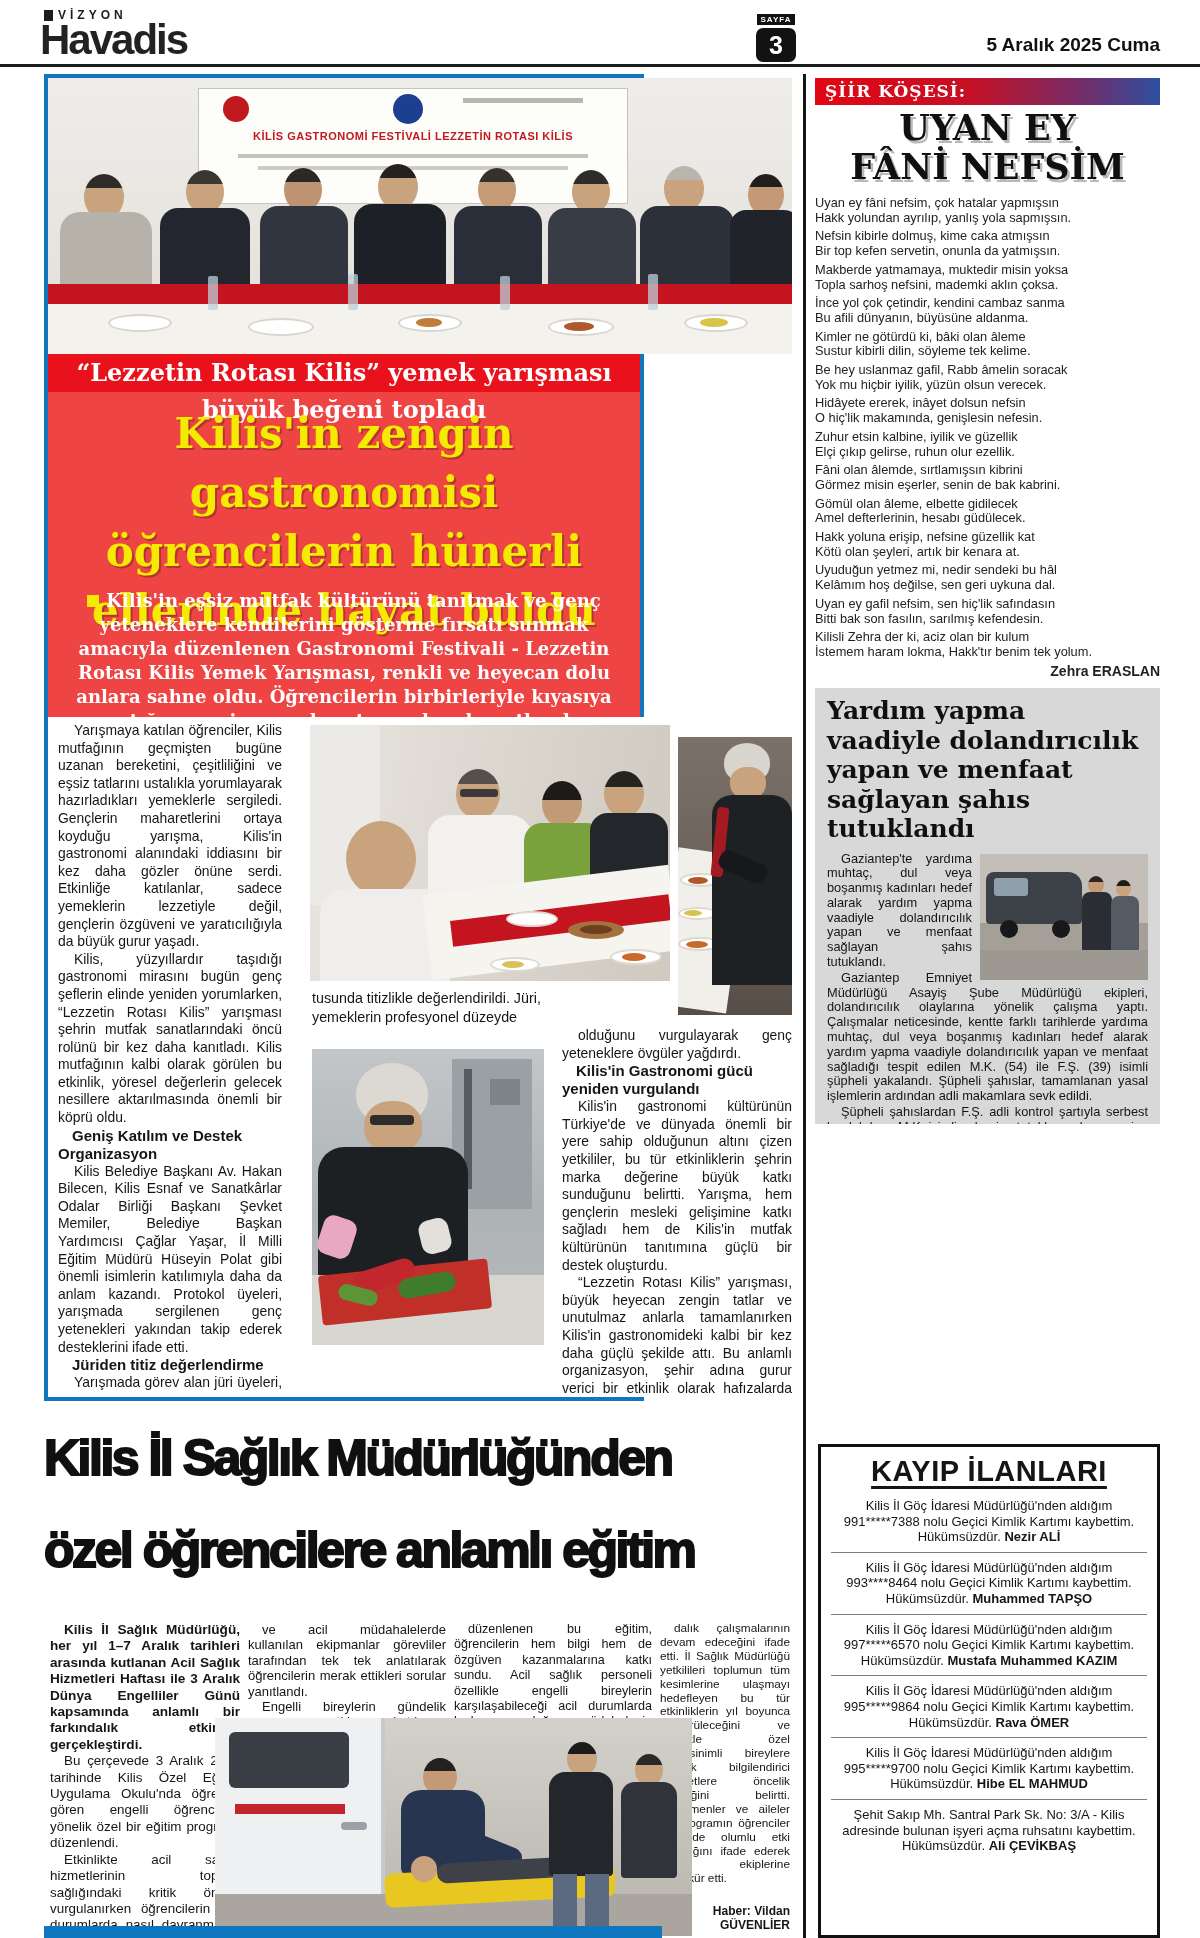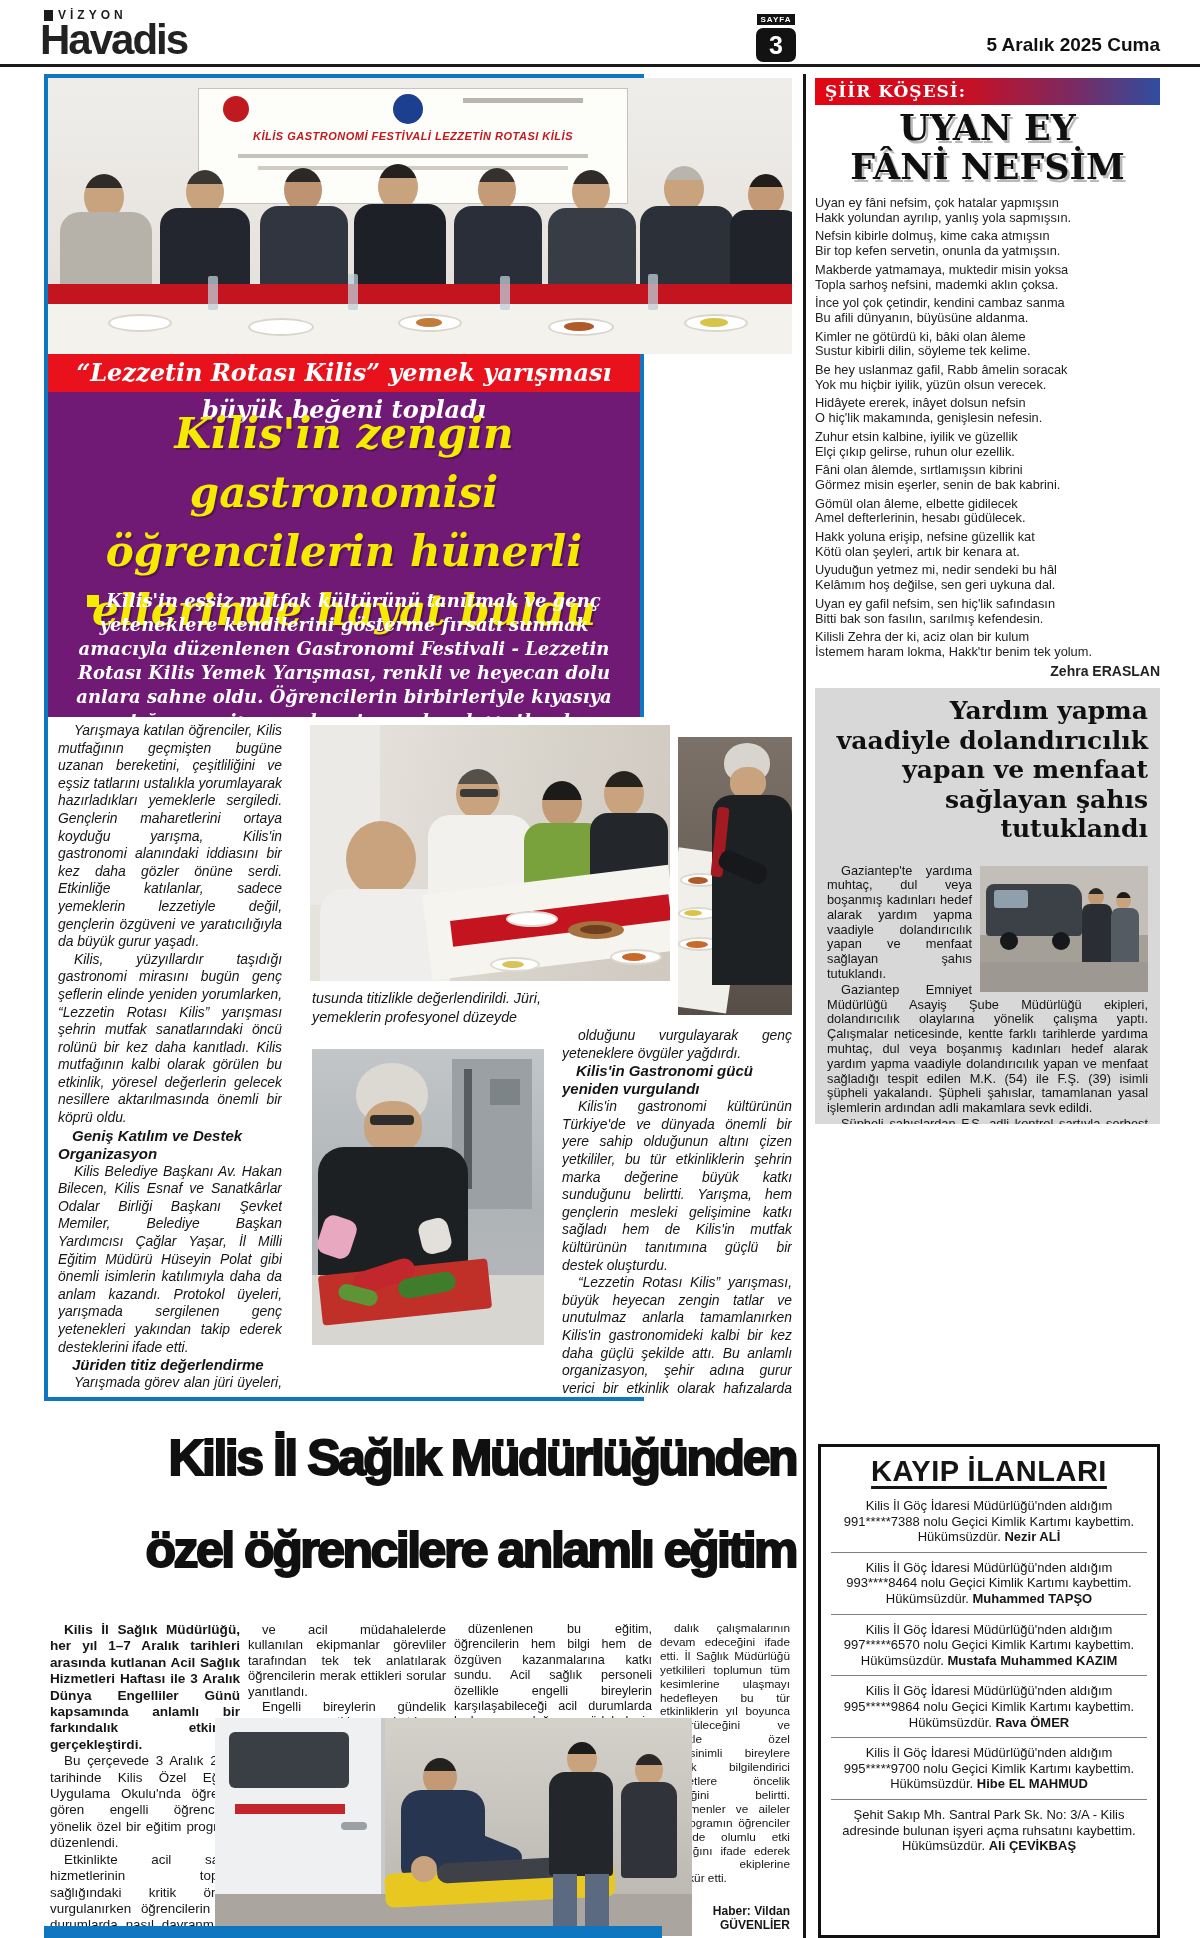--- a/index.html
+++ b/index.html
@@ -17,21 +17,21 @@
   .pagebox { position:absolute; left:712px; top:0; width:48px; text-align:center; }
   .sayfa { display:inline-block; background:#121212; color:#fff; font-size:8px; font-weight:bold;
            padding:1px 4px; letter-spacing:1px; }
   .pnum { width:40px; height:34px; margin:2px auto 0; background:#121212; color:#fff;
           font-size:25px; font-weight:bold; line-height:34px; border-radius:7px; }
   .mdate { position:absolute; right:0; top:26px; font-size:19px; font-weight:bold; color:#111; }
   .header-rule { left:0; top:64px; width:1200px; height:3px; background:#1b1b1b; }
 
   
   .main-box { left:44px; top:74px; width:600px; height:1327px;
-              background:#701a75; border:4px solid #0f76c0;font-style:italic; }
+              background:#ef4444; border:4px solid #0f76c0; }
   .m-photo { position:relative; width:744px; height:276px; overflow:hidden;
              background:linear-gradient(#efedea 0%, #e6e3de 70%, #dcd9d3 100%); }
   .kicker { height:38px; background:#e8111c; color:#fff; text-align:center;
             font-family:"DejaVu Serif", serif; font-weight:bold; font-size:24px; line-height:37px; }
   .headline { height:193px; padding-top:12px; text-align:center; color:#f5eb00;
               font-family:"DejaVu Serif", serif; font-weight:bold; font-size:42px; line-height:59px;
               text-shadow:2px 2px 0 rgba(0,0,0,.25); }
   .standfirst { height:132px; padding:4px 20px 8px; text-align:center; color:#fff;
                 font-family:"DejaVu Serif", serif; font-weight:bold; font-size:18px; line-height:24px; }
   .standfirst .bullet { display:inline-block; width:12px; height:12px; background:#f5eb00; margin-right:7px; }
@@ -47,21 +47,21 @@
   
   .ph { position:absolute; overflow:hidden; }
   .ph i { position:absolute; display:block; }
 
   .jury-photo   { left:262px; top:8px;  width:360px; height:256px; background:linear-gradient(100deg,#e9e6e0, #d8d3cb 60%, #cfc9c0); }
   .cutting-photo{ left:264px; top:332px; width:232px; height:296px; background:linear-gradient(#c2c6c8, #aeb3b6 55%, #b9babb); }
   .buffet-photo { left:630px; top:20px; width:114px; height:278px; background:linear-gradient(#7b7168, #655c54 70%, #554d46); }
 
   
   .health-box { left:44px; top:1408px; width:752px; height:530px; }
-  .big-head { text-align:right; font-weight:bold; font-size:50px; letter-spacing:-2.5px;
+  .big-head { text-align:left; font-weight:bold; font-size:50px; letter-spacing:-2.5px;
               line-height:92px; color:#101010; -webkit-text-stroke:2px #101010; margin-top:4px; }
   .b-cols { position:relative; margin-top:10px; height:330px; }
   .hcol { position:absolute; top:16px; font-size:13px; line-height:15.4px; text-align:justify; overflow:hidden; }
   .hcol p { text-indent:14px; }
   .hcol .lead { font-weight:bold; font-size:13.6px; line-height:16.4px; }
   .hcol1 { left:6px;   width:190px; height:312px; font-size:13.4px; line-height:16.4px; }
   .hcol2 { left:204px; width:198px; height:100px; }
   .hcol3 { left:410px; width:198px; height:100px; font-size:12.6px; }
   .hcol4 { left:616px; width:130px; height:276px; font-size:11.8px; line-height:13.9px; }
   .h-byline { position:absolute; left:616px; top:298px; width:130px; text-align:right;
@@ -78,22 +78,22 @@
                  background:linear-gradient(90deg,#e30613 0%, #c51025 45%, #7a2a63 75%, #2f4ea0 100%); }
   .poem-title { left:815px; top:108px; width:345px; text-align:center; color:#101010;
                 font-family:"DejaVu Serif", serif; font-weight:bold; font-size:35px; line-height:39px;
                 text-shadow:2.5px 2.5px 0 #b9b9b9; }
   .poem { left:815px; top:196px; width:345px; font-size:12.8px; line-height:14.7px; color:#222; }
   .poem .couplet { margin-bottom:4px; }
   .poem-author { text-align:right; font-weight:bold; font-size:14px; margin-top:4px; }
 
   .fraud-box { left:815px; top:688px; width:345px; height:436px; background:#d8d8d8;
                padding:8px 12px; overflow:hidden; }
-  .fraud-title { text-align:right; font-family:"DejaVu Serif", serif; font-weight:bold;
-                 font-size:25px; line-height:29.5px; color:#101010; margin-bottom:20px; }
+  .fraud-title { text-align:left; font-family:"DejaVu Serif", serif; font-weight:bold;
+                 font-size:25px; line-height:29.5px; color:#101010; margin-bottom:8px; }
   .fraud-body { font-size:12.8px; line-height:14.8px; text-align:justify; }
   .fraud-body p { text-indent:14px; margin-bottom:1px; }
   .arrest-photo { float:right; position:relative; width:168px; height:126px; margin:2px 0 5px 8px;
                   background:linear-gradient(#c3bfb8 55%, #a49f97 55%); overflow:hidden; }
 
   .lost-box { left:818px; top:1444px; width:342px; height:494px; border:3px solid #111;
               padding:8px 10px; overflow:hidden; }
   .lost-title { text-align:center; font-weight:bold; font-size:29px; letter-spacing:0.5px;
                 text-decoration:underline; text-decoration-thickness:3px; text-underline-offset:5px;
                 margin-bottom:10px; }

